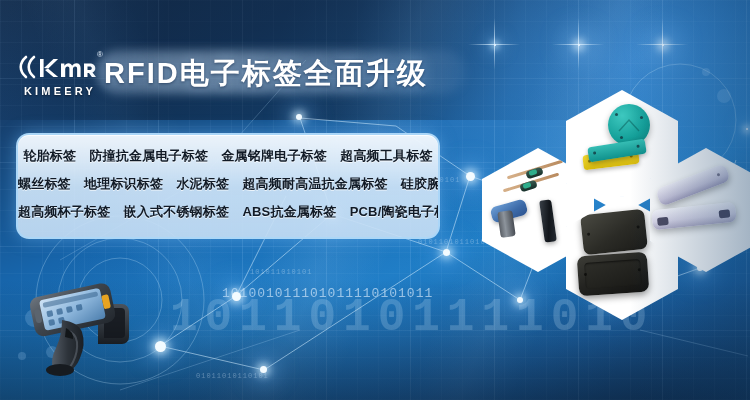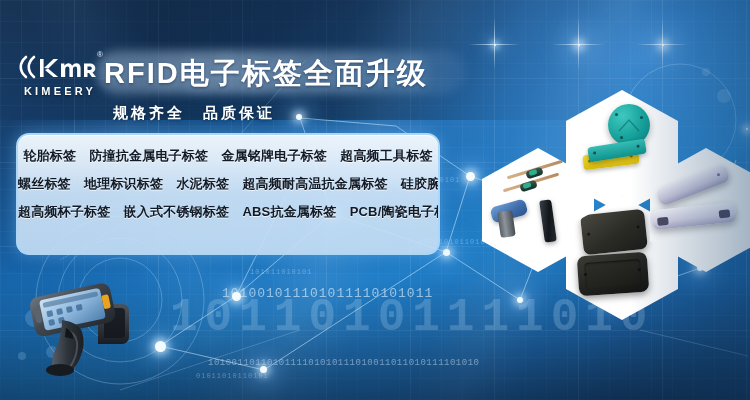--- a/index.html
+++ b/index.html
@@ -90,21 +90,21 @@
     white-space:nowrap;
   }
   .subline{
     position:absolute;left:113px;top:104px;
     font-size:15px;font-weight:700;color:#ffffff;letter-spacing:3px;
     text-shadow:0 1px 3px rgba(10,30,60,.6);white-space:nowrap;
   }
 
   
   .panel{
-    position:absolute;left:16px;top:133px;width:424px;height:122px;border-radius:13px;
+    position:absolute;left:16px;top:133px;width:424px;height:106px;border-radius:13px;
     border:2px solid rgba(170,214,248,.95);
     background:linear-gradient(180deg, rgba(221,236,250,.95) 0%, rgba(205,227,247,.93) 45%, rgba(196,221,244,.92) 100%);
     box-shadow:0 0 16px rgba(110,180,240,.5), inset 0 1px 0 rgba(255,255,255,.8);
     overflow:hidden;
   }
   .panel::after{
     content:"";position:absolute;left:0;top:0;width:100%;height:52%;
     background:linear-gradient(180deg, rgba(255,255,255,.55), rgba(255,255,255,0));
     pointer-events:none;
   }
@@ -150,21 +150,20 @@
   <div class="crosshair" style="left:578px;top:44px;"></div>
   <div class="crosshair" style="left:662px;top:44px;"></div>
   <div class="crosshair" style="left:494px;top:44px;"></div>
   <div class="spark big" style="left:578px;top:44px;"></div>
   <div class="spark big" style="left:662px;top:44px;"></div>
   <div class="spark" style="left:494px;top:44px;"></div>
   <div class="spark" style="left:746px;top:128px;"></div>
 
   <div class="bin huge" style="left:170px;top:292px;">10110101111010</div>
   <div class="bin mid" style="left:222px;top:286px;">101001011101011110101011</div>
-  <div class="bin sm" style="left:208px;top:358px;">1010011011010111101010111010011011010111101010</div>
   <div class="bin tiny" style="left:196px;top:372px;">01011010110101</div>
   <div class="bin tiny" style="left:398px;top:176px;">101011010101</div>
   <div class="bin tiny" style="left:418px;top:238px;">01011010110101</div>
   <div class="bin tiny" style="left:250px;top:268px;">101011010101</div>
 
   <svg class="net" width="750" height="400">
     <g stroke="rgba(214,238,255,.55)" stroke-width="1" fill="none">
       <line x1="236" y1="296" x2="332" y2="214"></line>
       <line x1="332" y1="214" x2="446" y2="252"></line>
       <line x1="446" y1="252" x2="470" y2="176"></line>
@@ -231,21 +230,20 @@
           <path d="M67 25 V11.6 h5.6 c3.6 0 5.7 1.8 5.7 4.7 c0 2-1 3.4-2.8 4.1 L79 25 h-4.1 l-2.9 -4h-1.5 V25 z m3.5 -6.9 h2 c1.5 0 2.3-.6 2.3-1.8 c0-1.2-.8-1.8-2.3-1.8 h-2 z"></path>
         </g>
       </svg>
       <span class="logo-reg">®</span>
     </div>
     <div class="logo-name">KIMEERY</div>
   </div>
 
   <div class="title-band"></div>
   <div class="headline">RFID电子标签全面升级</div>
-  <div class="subline">规格齐全　品质保证</div>
 
   <div class="panel">
     <div class="panel-rows">
       <div class="prow">轮胎标签　防撞抗金属电子标签　金属铭牌电子标签　超高频工具标签</div>
       <div class="prow">螺丝标签　地理标识标签　水泥标签　超高频耐高温抗金属标签　硅胶腕带</div>
       <div class="prow">超高频杯子标签　嵌入式不锈钢标签　ABS抗金属标签　PCB/陶瓷电子标签</div>
     </div>
   </div>
 
   <div class="hex" style="left:482px;top:148px;width:112px;height:124px;">

